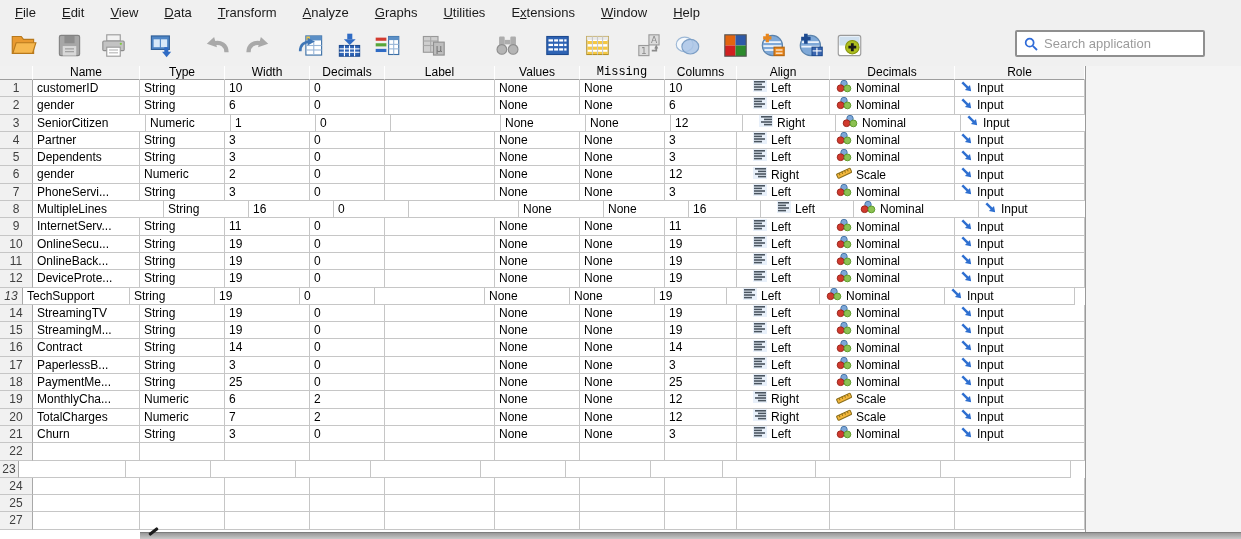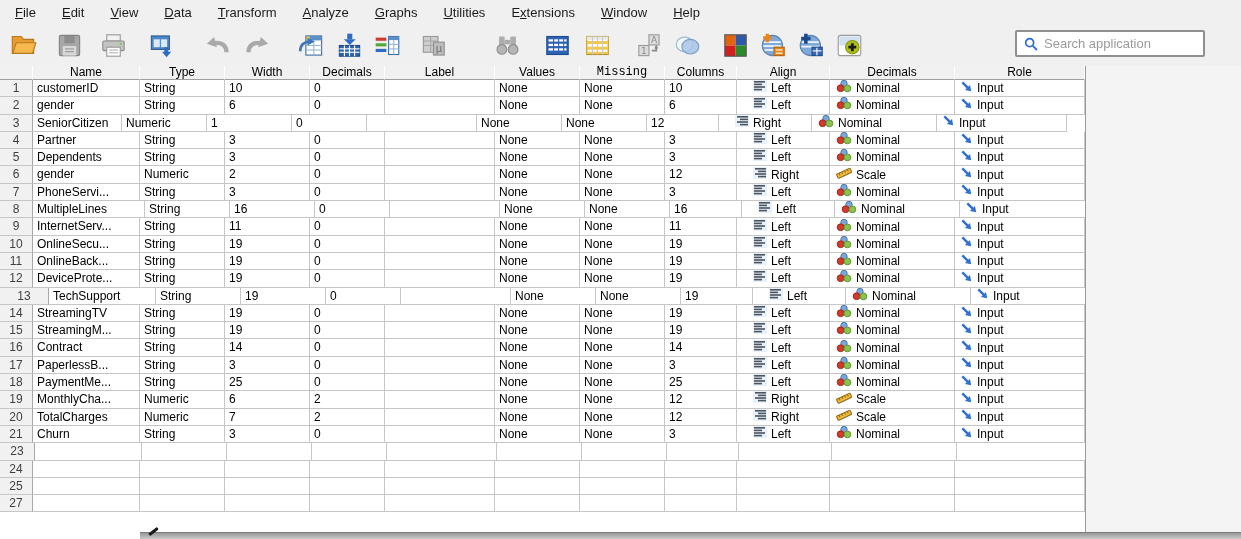--- a/index.html
+++ b/index.html
@@ -402,21 +402,21 @@
           <div class="gcell iconcell" style="width: 130px; padding-left: 5px;">
             <span><svg viewBox="0 0 14 14" width="13" height="13">
                 <path d="M2.5 2.5 L8.5 8.5" stroke="#2e6fd0" stroke-width="2.6"></path>
                 <polygon points="12,12 10.8,5.3 5.3,10.8" fill="#2e6fd0"></polygon>
               </svg></span>
             <span>Input</span>
           </div>
         </div>
         <div class="grow">
           <div class="gcell ncell" style="width: 33px;">3</div>
-          <div class="gcell" style="width: 89px;">SeniorCitizen</div>
+          <div class="gcell" style="width: 113px;">SeniorCitizen</div>
           <div class="gcell" style="width: 85px;">Numeric</div>
           <div class="gcell" style="width: 85px;">1</div>
           <div class="gcell" style="width: 75px;">0</div>
           <div class="gcell" style="width: 110px;"></div>
           <div class="gcell" style="width: 85px;">None</div>
           <div class="gcell" style="width: 85px;">None</div>
           <div class="gcell" style="width: 72px;">12</div>
           <div class="gcell iconcell" style="width: 93px; padding-left: 16px;">
             <span><svg viewBox="0 0 14 12" width="14" height="12">
                 <rect width="14" height="12" fill="#e8f0fa"></rect>
@@ -598,21 +598,21 @@
           <div class="gcell iconcell" style="width: 130px; padding-left: 5px;">
             <span><svg viewBox="0 0 14 14" width="13" height="13">
                 <path d="M2.5 2.5 L8.5 8.5" stroke="#2e6fd0" stroke-width="2.6"></path>
                 <polygon points="12,12 10.8,5.3 5.3,10.8" fill="#2e6fd0"></polygon>
               </svg></span>
             <span>Input</span>
           </div>
         </div>
         <div class="grow">
           <div class="gcell ncell" style="width: 33px;">8</div>
-          <div class="gcell" style="width: 112px;">MultipleLines</div>
+          <div class="gcell" style="width: 131px;">MultipleLines</div>
           <div class="gcell" style="width: 85px;">String</div>
           <div class="gcell" style="width: 85px;">16</div>
           <div class="gcell" style="width: 75px;">0</div>
           <div class="gcell" style="width: 110px;"></div>
           <div class="gcell" style="width: 85px;">None</div>
           <div class="gcell" style="width: 85px;">None</div>
           <div class="gcell" style="width: 72px;">16</div>
           <div class="gcell iconcell" style="width: 93px; padding-left: 16px;">
             <span><svg viewBox="0 0 14 12" width="14" height="12">
                 <rect width="14" height="12" fill="#e8f0fa"></rect>
@@ -787,21 +787,21 @@
           </div>
           <div class="gcell iconcell" style="width: 130px; padding-left: 5px;">
             <span><svg viewBox="0 0 14 14" width="13" height="13">
                 <path d="M2.5 2.5 L8.5 8.5" stroke="#2e6fd0" stroke-width="2.6"></path>
                 <polygon points="12,12 10.8,5.3 5.3,10.8" fill="#2e6fd0"></polygon>
               </svg></span>
             <span>Input</span>
           </div>
         </div>
         <div class="grow">
-          <div class="gcell ncell" style="width: 49px;">13</div>
+          <div class="gcell ncell" style="width: 23px; font-style: italic;">13</div>
           <div class="gcell" style="width: 107px;">TechSupport</div>
           <div class="gcell" style="width: 85px;">String</div>
           <div class="gcell" style="width: 85px;">19</div>
           <div class="gcell" style="width: 75px;">0</div>
           <div class="gcell" style="width: 110px;"></div>
           <div class="gcell" style="width: 85px;">None</div>
           <div class="gcell" style="width: 85px;">None</div>
           <div class="gcell" style="width: 72px;">19</div>
           <div class="gcell iconcell" style="width: 93px; padding-left: 16px;">
             <span><svg viewBox="0 0 14 12" width="14" height="12">
@@ -1141,21 +1141,35 @@
           </div>
           <div class="gcell iconcell" style="width: 130px; padding-left: 5px;">
             <span><svg viewBox="0 0 14 14" width="13" height="13">
                 <path d="M2.5 2.5 L8.5 8.5" stroke="#2e6fd0" stroke-width="2.6"></path>
                 <polygon points="12,12 10.8,5.3 5.3,10.8" fill="#2e6fd0"></polygon>
               </svg></span>
             <span>Input</span>
           </div>
         </div>
         <div class="grow">
-          <div class="gcell ncell" style="width: 35px;">23</div>
+          <div class="gcell ncell" style="width: 33px;">22</div>
+          <div class="gcell" style="width: 107px;"></div>
+          <div class="gcell" style="width: 85px;"></div>
+          <div class="gcell" style="width: 85px;"></div>
+          <div class="gcell" style="width: 75px;"></div>
+          <div class="gcell" style="width: 110px;"></div>
+          <div class="gcell" style="width: 85px;"></div>
+          <div class="gcell" style="width: 85px;"></div>
+          <div class="gcell" style="width: 72px;"></div>
+          <div class="gcell" style="width: 93px;"></div>
+          <div class="gcell" style="width: 125px;"></div>
+          <div class="gcell" style="width: 130px;"></div>
+        </div>
+        <div class="grow">
+          <div class="gcell ncell" style="width: 19px;">23</div>
           <div class="gcell" style="width: 107px;"></div>
           <div class="gcell" style="width: 85px;"></div>
           <div class="gcell" style="width: 85px;"></div>
           <div class="gcell" style="width: 75px;"></div>
           <div class="gcell" style="width: 110px;"></div>
           <div class="gcell" style="width: 85px;"></div>
           <div class="gcell" style="width: 85px;"></div>
           <div class="gcell" style="width: 72px;"></div>
           <div class="gcell" style="width: 93px;"></div>
           <div class="gcell" style="width: 125px;"></div>

